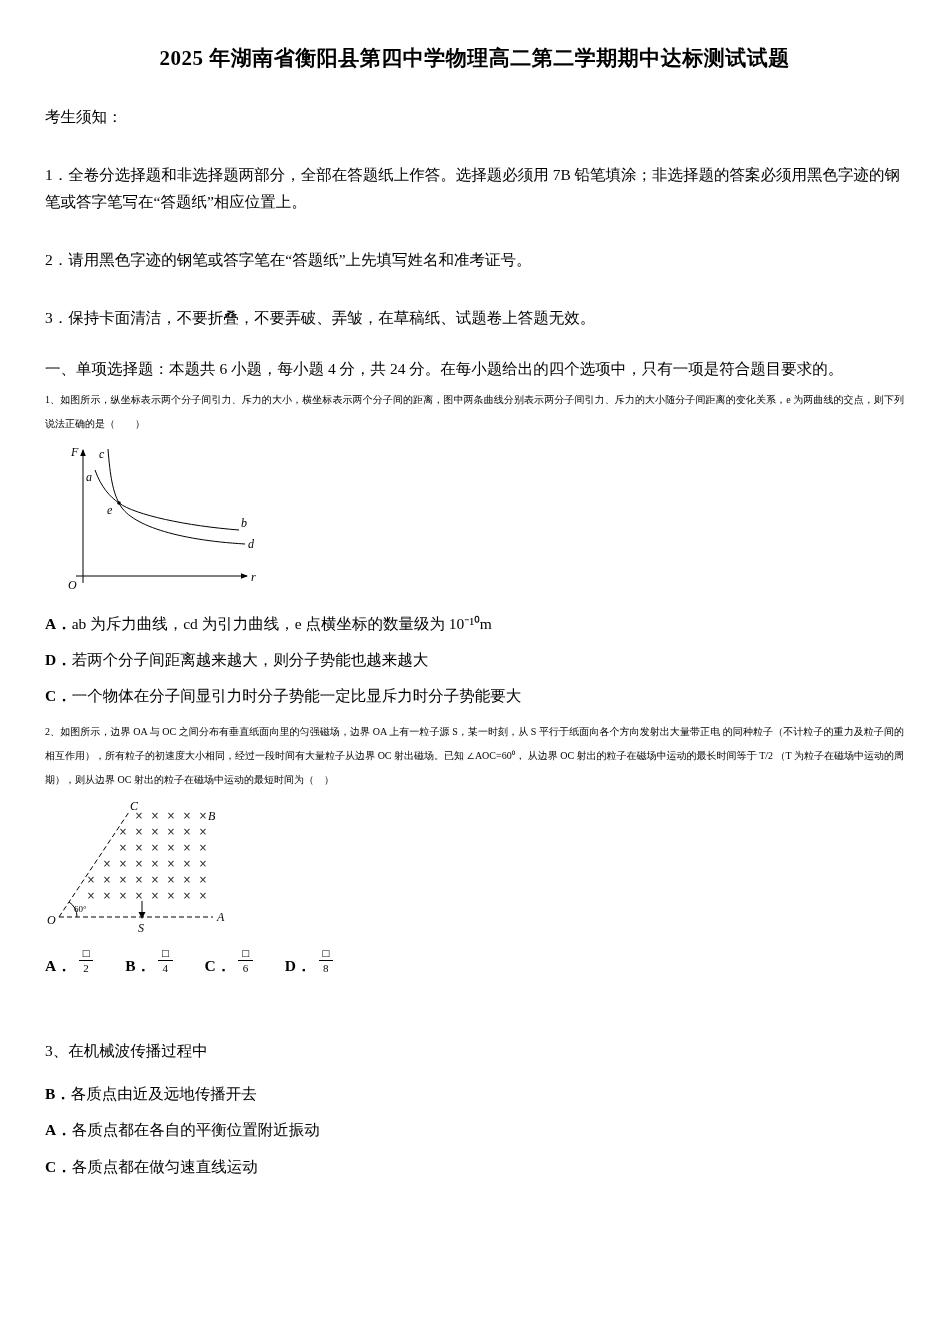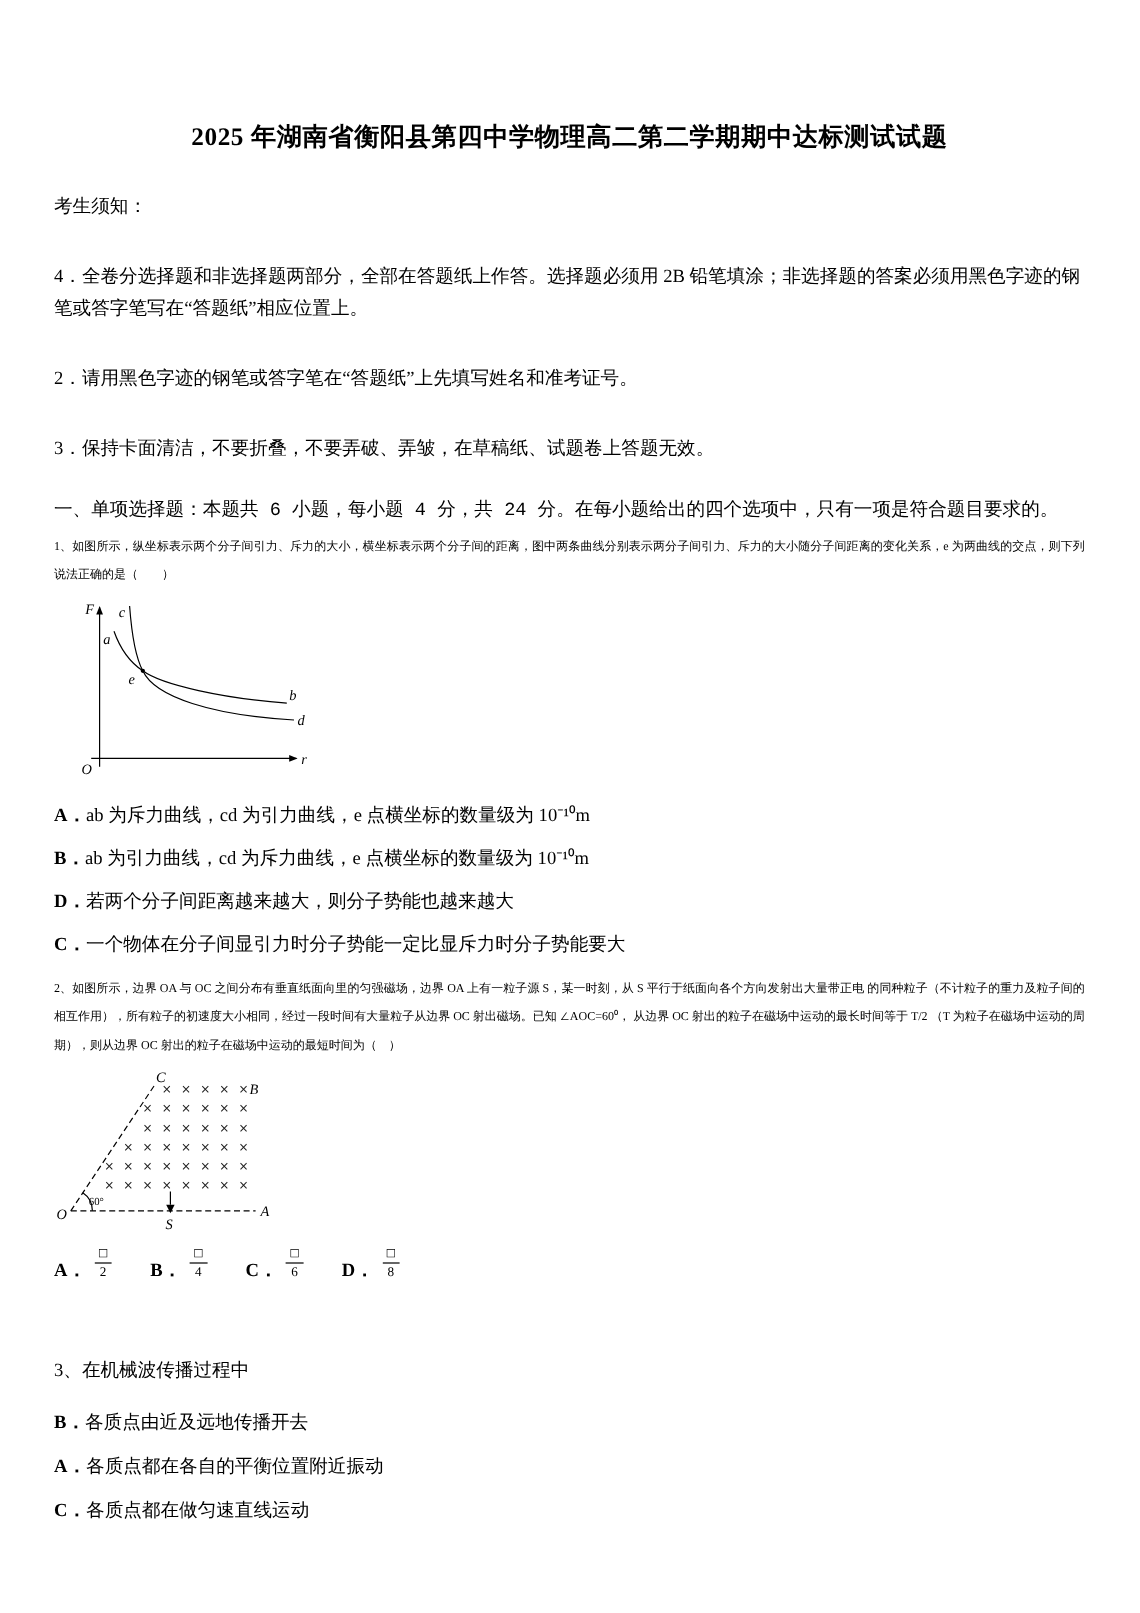--- a/index.html
+++ b/index.html
@@ -2,31 +2,31 @@
 <html><head>
 <meta charset="utf-8">
 <style>
   * { margin:0; padding:0; box-sizing:border-box; }
   html, body { background:#fff; }
   body {
     width:950px; min-height:1344px;
     font-family:"Liberation Serif", serif;
     color:#000;
   }
-  .page { padding:100px 46px 40px 45px; }
+  .page { padding:44px 46px 40px 45px; }
 
   .title {
     font-size:21px; font-weight:bold; text-align:center;
     margin-bottom:22px; letter-spacing:0.5px;
   }
 
   .notice { margin-bottom:24px; }
   .notice p { font-size:15.5px; line-height:1.7;margin-top:32px; }
 
-  .section-header { font-size:15.5px; line-height:1.7; margin-bottom:6px;font-family:Liberation Mono, monospace; }
+  .section-header { font-size:15.5px; line-height:1.7; margin-bottom:6px; }
 
   .stem { font-size:10px; line-height:2.38; text-align:justify; }
 
   .figure-wrap { margin:4px 0 14px 10px; }
   .fig2-wrap { margin:8px 0 0 0; }
 
   .options { margin-top:20px; }
   .option { font-size:15.5px; line-height:1.5; margin-bottom:13px; }
   .opt-label { font-weight:bold; }
 
@@ -56,21 +56,21 @@
 </style>
 </head>
 <body>
 
 <div class="page">
 
   <h1 class="title">2025 年湖南省衡阳县第四中学物理高二第二学期期中达标测试试题</h1>
 
   <div class="notice">
     <p>考生须知：</p>
-    <p>4．全卷分选择题和非选择题两部分，全部在答题纸上作答。选择题必须用 2B 铅笔填涂；非选择题的答案必须用黑色字迹的钢笔或答字笔写在“答题纸”相应位置上。</p>
+    <p>1．全卷分选择题和非选择题两部分，全部在答题纸上作答。选择题必须用 7B 铅笔填涂；非选择题的答案必须用黑色字迹的钢笔或答字笔写在“答题纸”相应位置上。</p>
     <p>2．请用黑色字迹的钢笔或答字笔在“答题纸”上先填写姓名和准考证号。</p>
     <p>3．保持卡面清洁，不要折叠，不要弄破、弄皱，在草稿纸、试题卷上答题无效。</p>
   </div>
 
   <p class="section-header">一、单项选择题：本题共 6 小题，每小题 4 分，共 24 分。在每小题给出的四个选项中，只有一项是符合题目要求的。</p>
 
   <section>
     <p class="stem">1、如图所示，纵坐标表示两个分子间引力、斥力的大小，横坐标表示两个分子间的距离，图中两条曲线分别表示两分子间引力、斥力的大小随分子间距离的变化关系，e 为两曲线的交点，则下列说法正确的是（　　）</p>
 
     <div class="figure-wrap">
@@ -90,21 +90,20 @@
         <text class="figtext" x="44" y="18">c</text>
         <text class="figtext" x="31" y="41">a</text>
         <text class="figtext" x="52" y="74">e</text>
         <text class="figtext" x="186" y="87">b</text>
         <text class="figtext" x="193" y="108">d</text>
       </svg>
     </div>
 
     <div class="options">
       <p class="option"><span class="opt-label">A．</span><span>ab 为斥力曲线，cd 为引力曲线，e 点横坐标的数量级为 10⁻¹⁰m</span></p>
-      <p class="option"><span class="opt-label">B．</span><span>ab 为引力曲线，cd 为斥力曲线，e 点横坐标的数量级为 10⁻¹⁰m</span></p>
       <p class="option"><span class="opt-label">D．</span><span>若两个分子间距离越来越大，则分子势能也越来越大</span></p>
       <p class="option"><span class="opt-label">C．</span><span>一个物体在分子间显引力时分子势能一定比显斥力时分子势能要大</span></p>
     </div>
   </section>
 
   <section class="q2-block">
     <p class="stem">2、如图所示，边界 OA 与 OC 之间分布有垂直纸面向里的匀强磁场，边界 OA 上有一粒子源 S，某一时刻，从 S 平行于纸面向各个方向发射出大量带正电 的同种粒子（不计粒子的重力及粒子间的相互作用），所有粒子的初速度大小相同，经过一段时间有大量粒子从边界 OC 射出磁场。已知 ∠AOC=60⁰， 从边界 OC 射出的粒子在磁场中运动的最长时间等于 T/2 （T 为粒子在磁场中运动的周期），则从边界 OC 射出的粒子在磁场中运动的最短时间为（　）</p>
 
     <div class="fig2-wrap">
       <svg width="200" height="140" viewBox="0 0 200 140">

